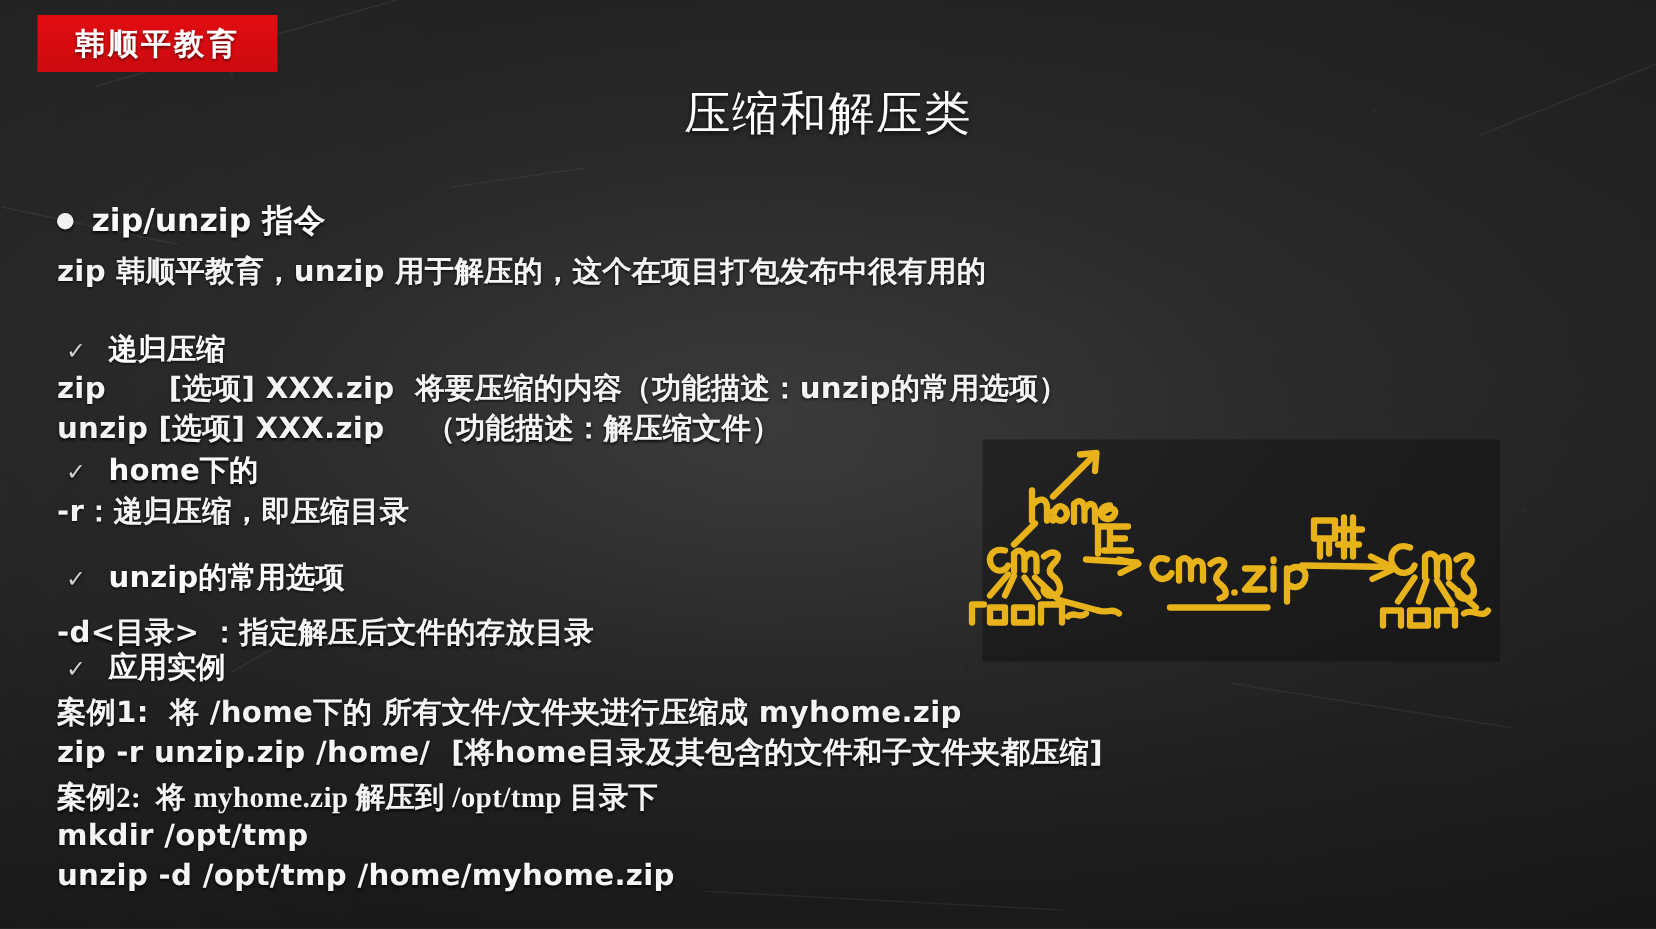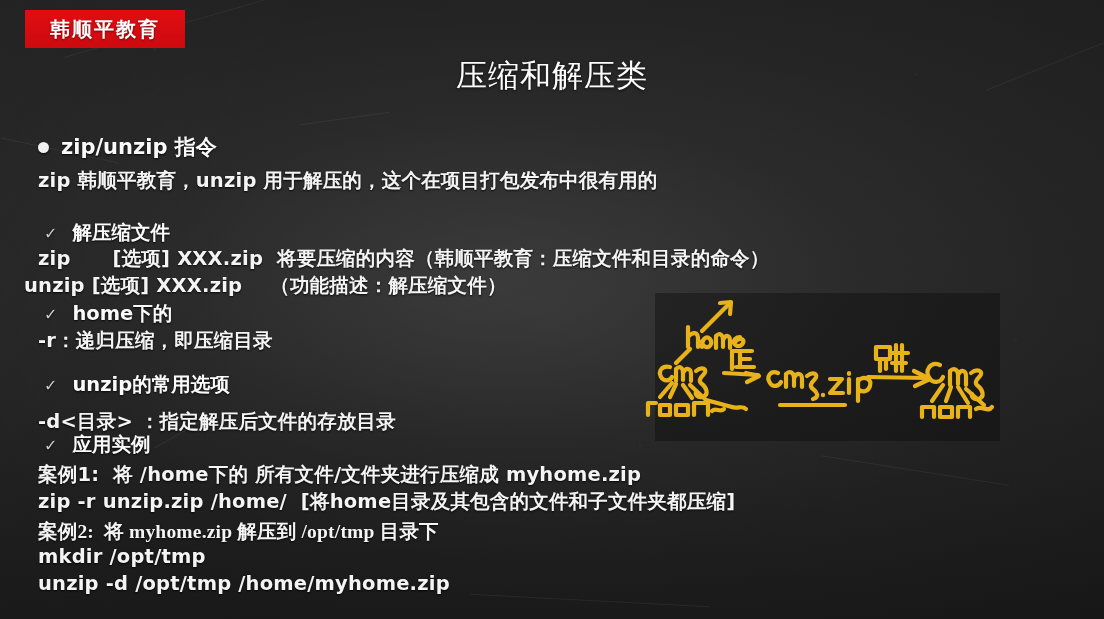--- a/index.html
+++ b/index.html
@@ -122,24 +122,24 @@
 
     <div class="bullet-row" style="left:38px;top:133px;">
       <span class="dot"></span>
       <span class="txt">zip/unzip 指令</span>
     </div>
 
     <div class="line" style="left:38px;top:167px;">zip 韩顺平教育，unzip 用于解压的，这个在项目打包发布中很有用的</div>
 
     <div class="check-row" style="left:44px;top:219px;">
       <span class="chk">✓</span>
-      <span class="txt">解压缩文件</span>
-    </div>
-    <div class="line" style="left:38px;top:245px;">zip      [选项] XXX.zip  将要压缩的内容（韩顺平教育：压缩文件和目录的命令）</div>
-    <div class="line" style="left:24px;top:272px;">unzip [选项] XXX.zip    （功能描述：解压缩文件）</div>
+      <span class="txt">递归压缩</span>
+    </div>
+    <div class="line" style="left:38px;top:245px;">zip      [选项] XXX.zip  将要压缩的内容（功能描述：unzip的常用选项）</div>
+    <div class="line" style="left:38px;top:272px;">unzip [选项] XXX.zip    （功能描述：解压缩文件）</div>
 
     <div class="check-row" style="left:44px;top:300px;">
       <span class="chk">✓</span>
       <span class="txt">home下的</span>
     </div>
     <div class="line" style="left:38px;top:327px;">-r：递归压缩，即压缩目录</div>
 
     <div class="check-row" style="left:44px;top:371px;">
       <span class="chk">✓</span>
       <span class="txt">unzip的常用选项</span>

